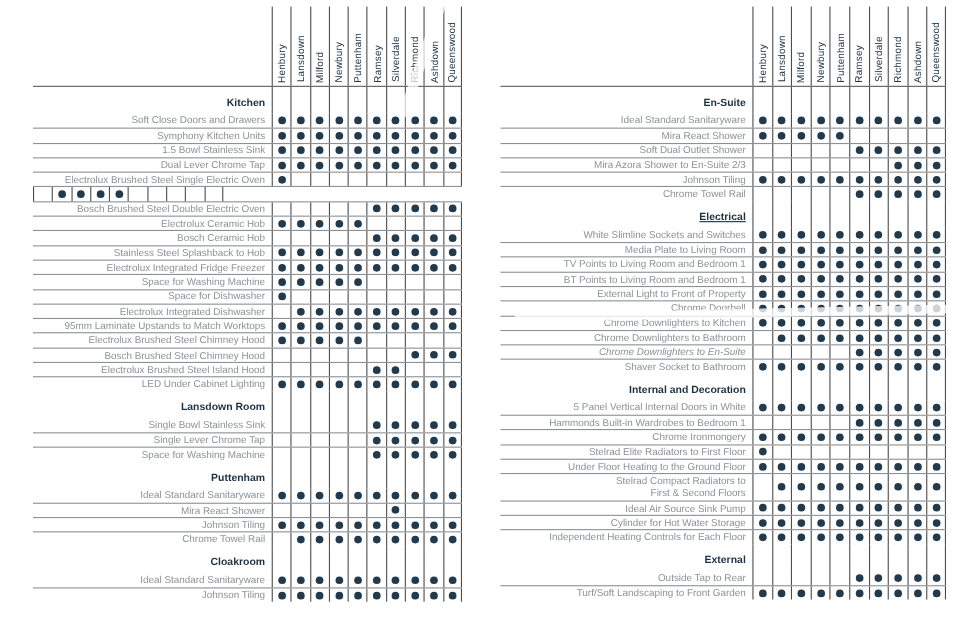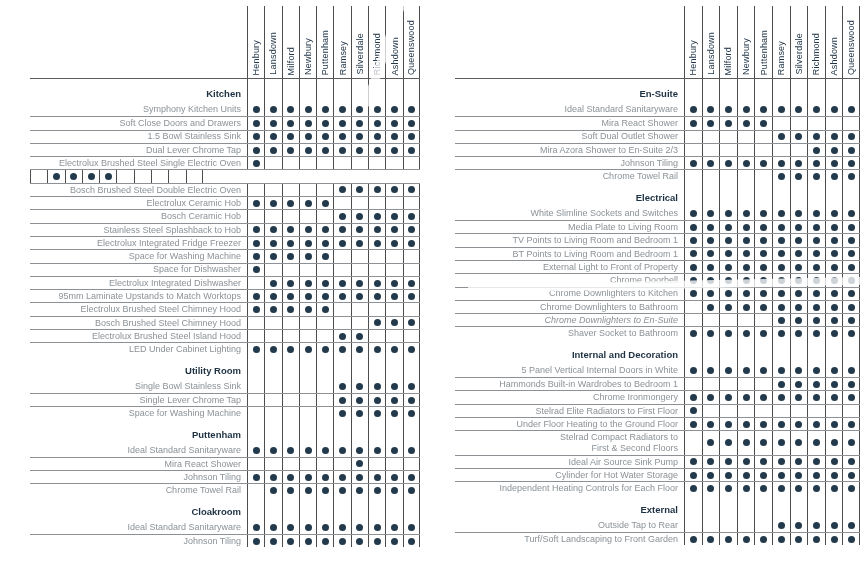--- a/index.html
+++ b/index.html
@@ -99,54 +99,54 @@
       <div class="grid-cell" style="width: 17.3px;"></div>
       <div class="grid-cell" style="width: 17.3px;"></div>
       <div class="grid-cell" style="width: 17.3px;"></div>
       <div class="grid-cell" style="width: 17.3px;"></div>
       <div class="grid-cell" style="width: 17.3px;"></div>
       <div class="grid-cell" style="width: 17.3px;"></div>
       <div class="grid-cell" style="width: 17.3px;"></div>
     </div>
     <div>
       <div class="feature-row">
+        <div class="row-label" style="width: 217px;">Soft Close Doors and Drawers</div>
+        <div class="grid-cell" style="width: 17.3px;">
+          <span class="dot" style="background: rgb(35, 58, 76);"></span>
+        </div>
+        <div class="grid-cell" style="width: 17.3px;">
+          <span class="dot" style="background: rgb(35, 58, 76);"></span>
+        </div>
+        <div class="grid-cell" style="width: 17.3px;">
+          <span class="dot" style="background: rgb(35, 58, 76);"></span>
+        </div>
+        <div class="grid-cell" style="width: 17.3px;">
+          <span class="dot" style="background: rgb(35, 58, 76);"></span>
+        </div>
+        <div class="grid-cell" style="width: 17.3px;">
+          <span class="dot" style="background: rgb(35, 58, 76);"></span>
+        </div>
+        <div class="grid-cell" style="width: 17.3px;">
+          <span class="dot" style="background: rgb(35, 58, 76);"></span>
+        </div>
+        <div class="grid-cell" style="width: 17.3px;">
+          <span class="dot" style="background: rgb(35, 58, 76);"></span>
+        </div>
+        <div class="grid-cell" style="width: 17.3px;">
+          <span class="dot" style="background: rgb(35, 58, 76);"></span>
+        </div>
+        <div class="grid-cell" style="width: 17.3px;">
+          <span class="dot" style="background: rgb(35, 58, 76);"></span>
+        </div>
+        <div class="grid-cell" style="width: 17.3px;">
+          <span class="dot" style="background: rgb(35, 58, 76);"></span>
+        </div>
+      </div>
+      <div class="feature-row">
         <div class="row-label" style="width: 217px;">Symphony Kitchen Units</div>
-        <div class="grid-cell" style="width: 17.3px;">
-          <span class="dot" style="background: rgb(35, 58, 76);"></span>
-        </div>
-        <div class="grid-cell" style="width: 17.3px;">
-          <span class="dot" style="background: rgb(35, 58, 76);"></span>
-        </div>
-        <div class="grid-cell" style="width: 17.3px;">
-          <span class="dot" style="background: rgb(35, 58, 76);"></span>
-        </div>
-        <div class="grid-cell" style="width: 17.3px;">
-          <span class="dot" style="background: rgb(35, 58, 76);"></span>
-        </div>
-        <div class="grid-cell" style="width: 17.3px;">
-          <span class="dot" style="background: rgb(35, 58, 76);"></span>
-        </div>
-        <div class="grid-cell" style="width: 17.3px;">
-          <span class="dot" style="background: rgb(35, 58, 76);"></span>
-        </div>
-        <div class="grid-cell" style="width: 17.3px;">
-          <span class="dot" style="background: rgb(35, 58, 76);"></span>
-        </div>
-        <div class="grid-cell" style="width: 17.3px;">
-          <span class="dot" style="background: rgb(35, 58, 76);"></span>
-        </div>
-        <div class="grid-cell" style="width: 17.3px;">
-          <span class="dot" style="background: rgb(35, 58, 76);"></span>
-        </div>
-        <div class="grid-cell" style="width: 17.3px;">
-          <span class="dot" style="background: rgb(35, 58, 76);"></span>
-        </div>
-      </div>
-      <div class="feature-row">
-        <div class="row-label" style="width: 217px;">Soft Close Doors and Drawers</div>
         <div class="grid-cell" style="width: 17.3px;">
           <span class="dot" style="background: rgb(35, 58, 76);"></span>
         </div>
         <div class="grid-cell" style="width: 17.3px;">
           <span class="dot" style="background: rgb(35, 58, 76);"></span>
         </div>
         <div class="grid-cell" style="width: 17.3px;">
           <span class="dot" style="background: rgb(35, 58, 76);"></span>
         </div>
         <div class="grid-cell" style="width: 17.3px;">
@@ -596,21 +596,21 @@
         </div>
         <div class="grid-cell" style="width: 17.3px;">
           <span class="dot" style="background: rgb(35, 58, 76);"></span>
         </div>
         <div class="grid-cell" style="width: 17.3px;">
           <span class="dot" style="background: rgb(35, 58, 76);"></span>
         </div>
       </div>
     </div>
     <div class="section-row">
-      <div class="sec-label" style="width: 217px;">Utility Room</div>
+      <div class="sec-label" style="width: 217px;">Lansdown Room</div>
       <div class="grid-cell" style="width: 17.3px;"></div>
       <div class="grid-cell" style="width: 17.3px;"></div>
       <div class="grid-cell" style="width: 17.3px;"></div>
       <div class="grid-cell" style="width: 17.3px;"></div>
       <div class="grid-cell" style="width: 17.3px;"></div>
       <div class="grid-cell" style="width: 17.3px;"></div>
       <div class="grid-cell" style="width: 17.3px;"></div>
       <div class="grid-cell" style="width: 17.3px;"></div>
       <div class="grid-cell" style="width: 17.3px;"></div>
       <div class="grid-cell" style="width: 17.3px;"></div>
@@ -1092,21 +1092,21 @@
         </div>
         <div class="grid-cell" style="width: 17.6px;">
           <span class="dot" style="background: rgb(35, 58, 76);"></span>
         </div>
         <div class="grid-cell" style="width: 17.6px;">
           <span class="dot" style="background: rgb(35, 58, 76);"></span>
         </div>
       </div>
     </div>
     <div class="section-row">
-      <div class="sec-label" style="width: 229px;">Electrical</div>
+      <div class="sec-label" style="width: 229px; text-decoration: underline;">Electrical</div>
       <div class="grid-cell" style="width: 17.6px;"></div>
       <div class="grid-cell" style="width: 17.6px;"></div>
       <div class="grid-cell" style="width: 17.6px;"></div>
       <div class="grid-cell" style="width: 17.6px;"></div>
       <div class="grid-cell" style="width: 17.6px;"></div>
       <div class="grid-cell" style="width: 17.6px;"></div>
       <div class="grid-cell" style="width: 17.6px;"></div>
       <div class="grid-cell" style="width: 17.6px;"></div>
       <div class="grid-cell" style="width: 17.6px;"></div>
       <div class="grid-cell" style="width: 17.6px;"></div>

